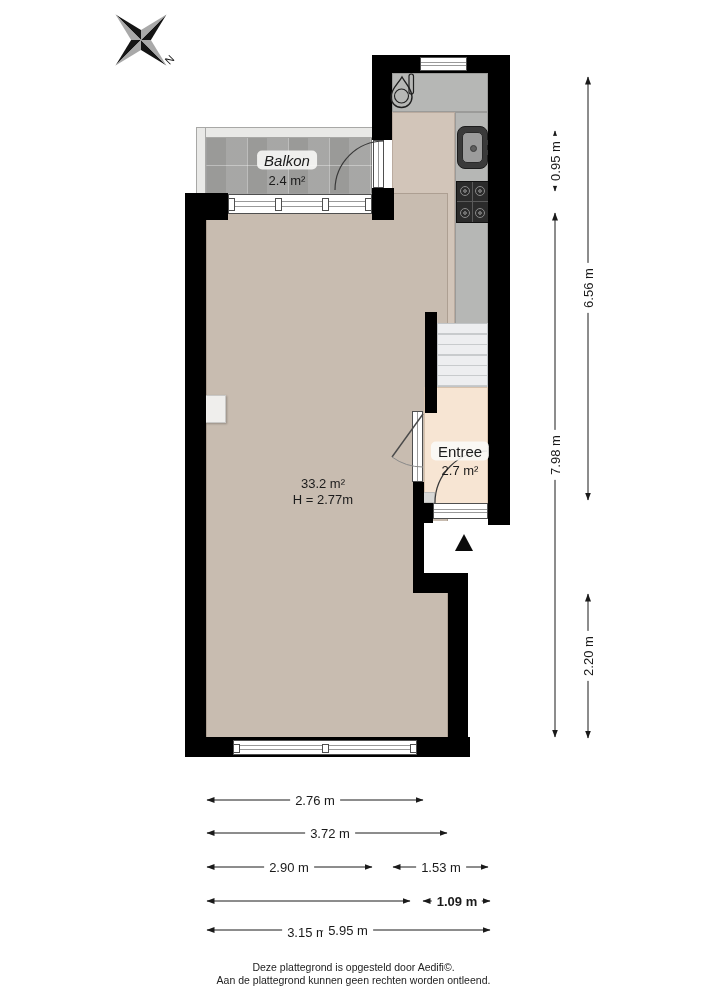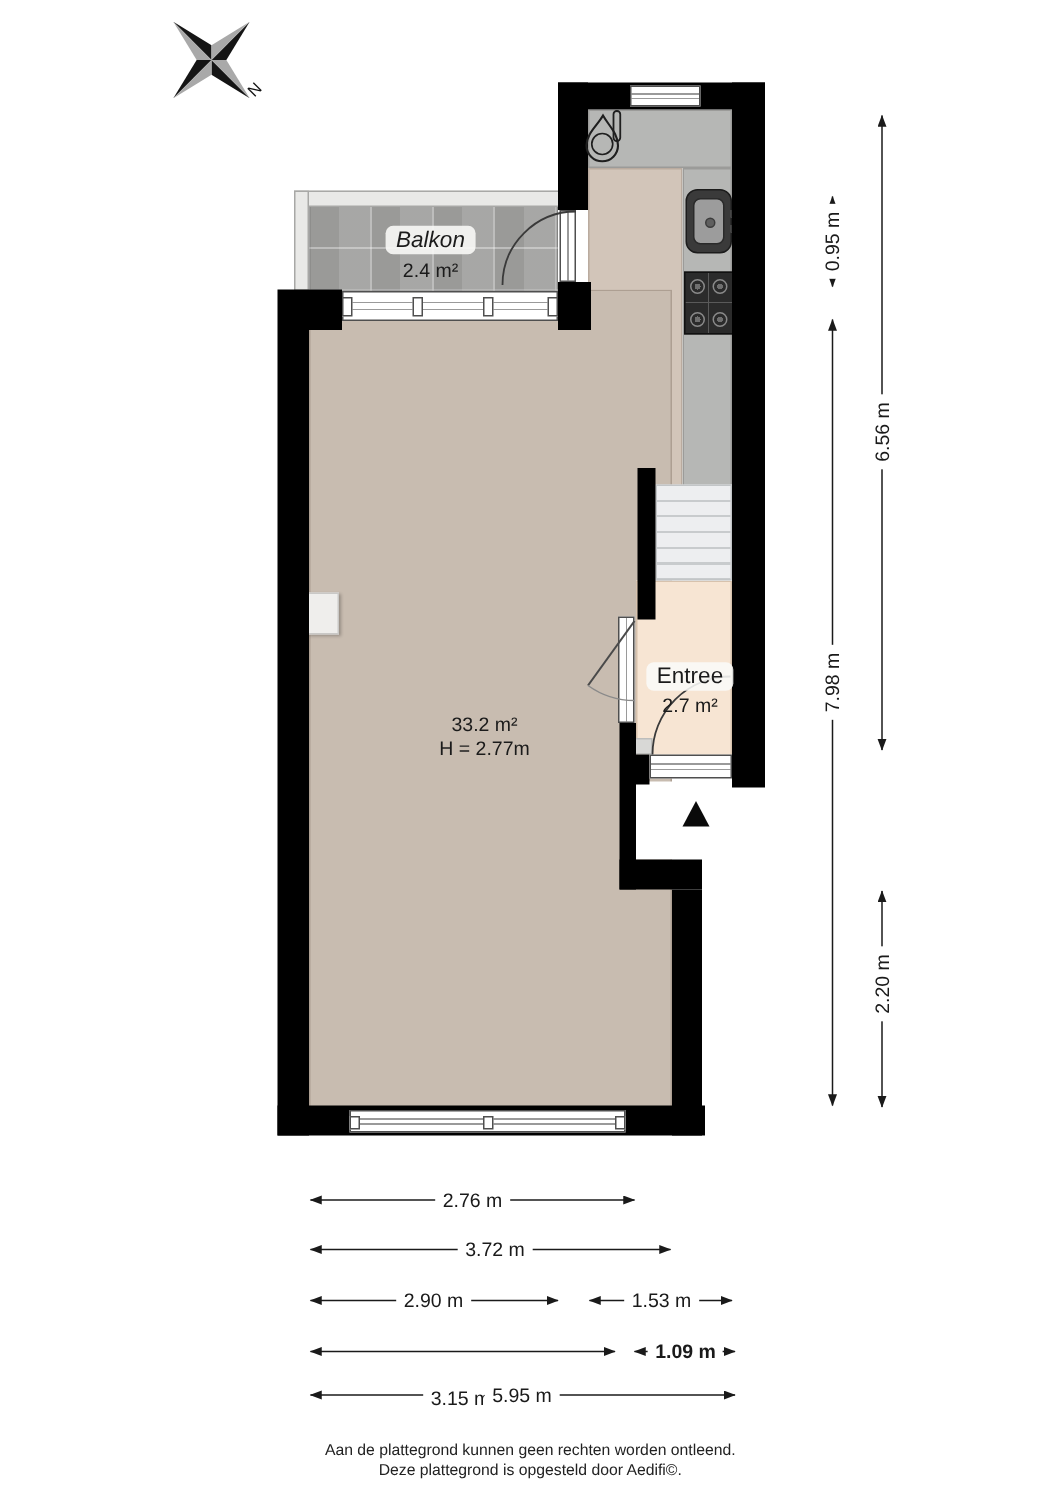--- a/index.html
+++ b/index.html
@@ -182,17 +182,17 @@
   <div class="abs pill roomname center" style="left:287px;top:160px;font-style:italic;">Balkon</div>
   <div class="abs roomsub center" style="left:287px;top:180px;">2.4 m²</div>
 
   <div class="abs roomsub center" style="left:323px;top:483px;">33.2 m²</div>
   <div class="abs roomsub center" style="left:323px;top:499px;">H = 2.77m</div>
 
   <div class="abs pill roomname center" style="left:460px;top:451px;">Entree</div>
   <div class="abs roomsub center" style="left:460px;top:470px;">2.7 m²</div>
 
   <div class="abs footer" style="left:0px;top:961px;">
+    <div>Deze plattegrond is opgesteld door Aedifi©.</div>
     <div>Aan de plattegrond kunnen geen rechten worden ontleend.</div>
-    <div>Deze plattegrond is opgesteld door Aedifi©.</div>
   </div>
 
 </div>
 
 </body></html>

